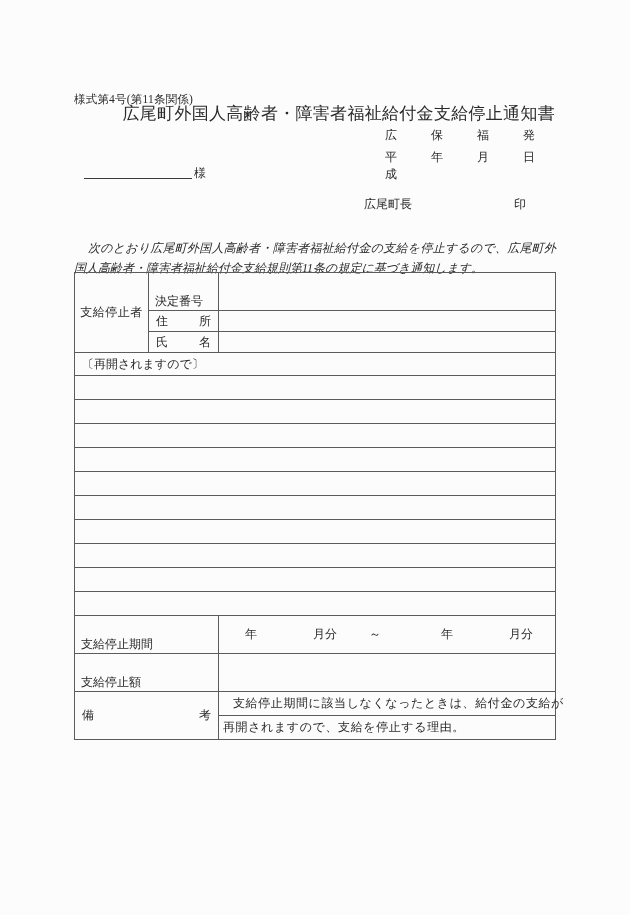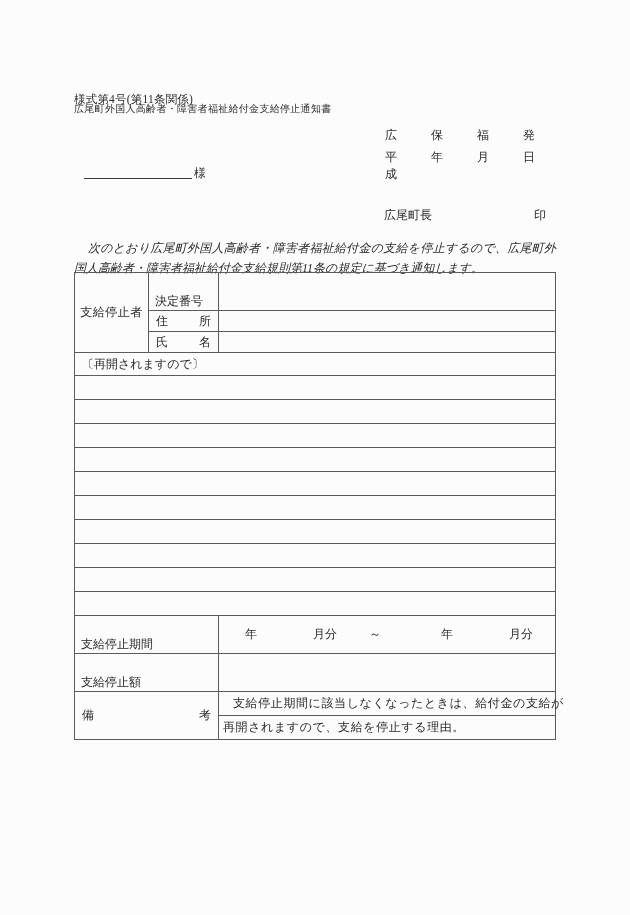--- a/index.html
+++ b/index.html
@@ -29,22 +29,22 @@
     top: 92px;
     font-size: 11.5px;
     letter-spacing: .2px;
     white-space: nowrap;
   }
   .doc-title {
     position: absolute;
     left: 74px;
     top: 102px;
     width: 481px;
-    text-align: left;
-    font-size: 10px;
+    text-align: right;
+    font-size: 17px;
     letter-spacing: .3px;
     white-space: nowrap;
   }
   .ref-line {
     position: absolute;
     left: 385px;
     top: 127px;
     width: 150px;
     display: flex;
     justify-content: space-between;
@@ -73,28 +73,27 @@
     display: inline-block;
     width: 108px;
     border-bottom: 1px solid #3a3a3a;
     height: 15px;
     vertical-align: -2px;
   }
   .addressee .sama { margin-left: 2px; }
 
   .issuer-line {
     position: absolute;
-    left: 384px;
+    left: 364px;
     top: 196px;
     width: 162px;
     display: flex;
     justify-content: space-between;
     font-size: 12px;
     white-space: nowrap;
-    margin-top: 11px;
   }
 
   .body-text {
     position: absolute;
     left: 74px;
     top: 238px;
     width: 482px;
     font-size: 12px;
     line-height: 20px;
     text-indent: 14px;

